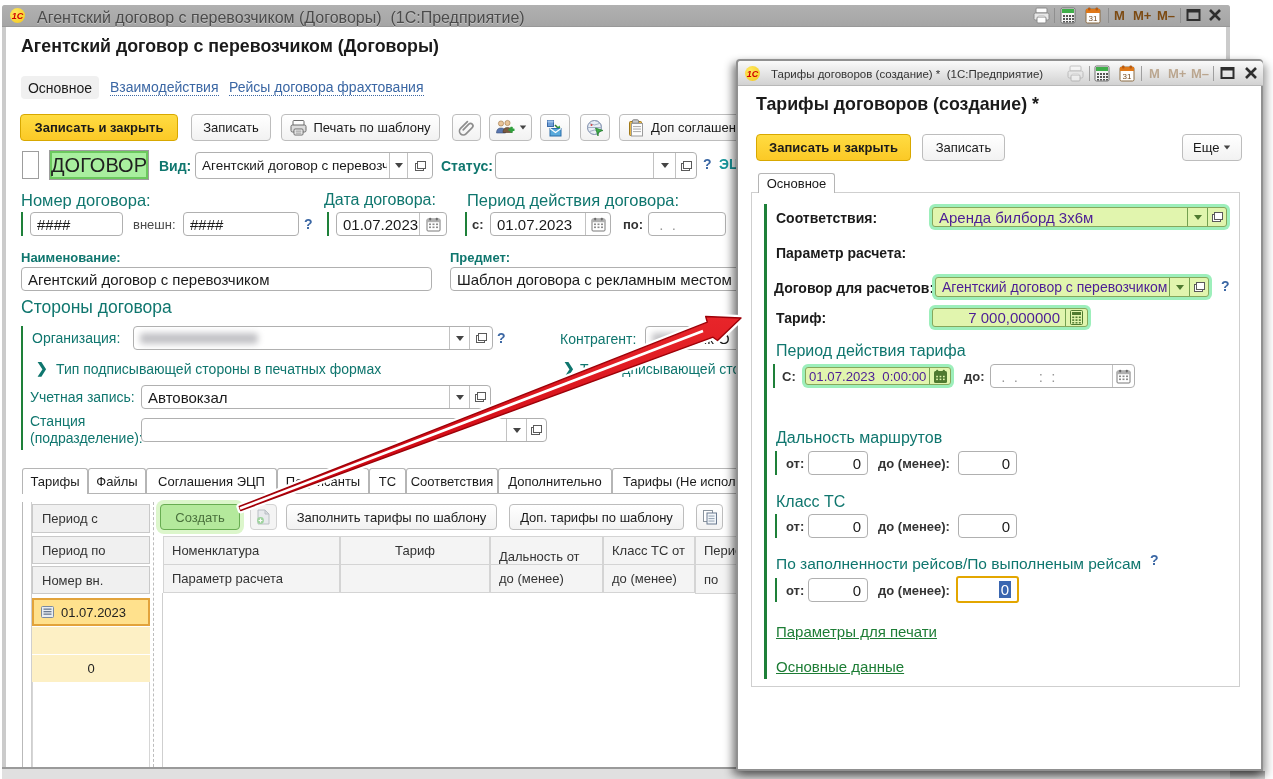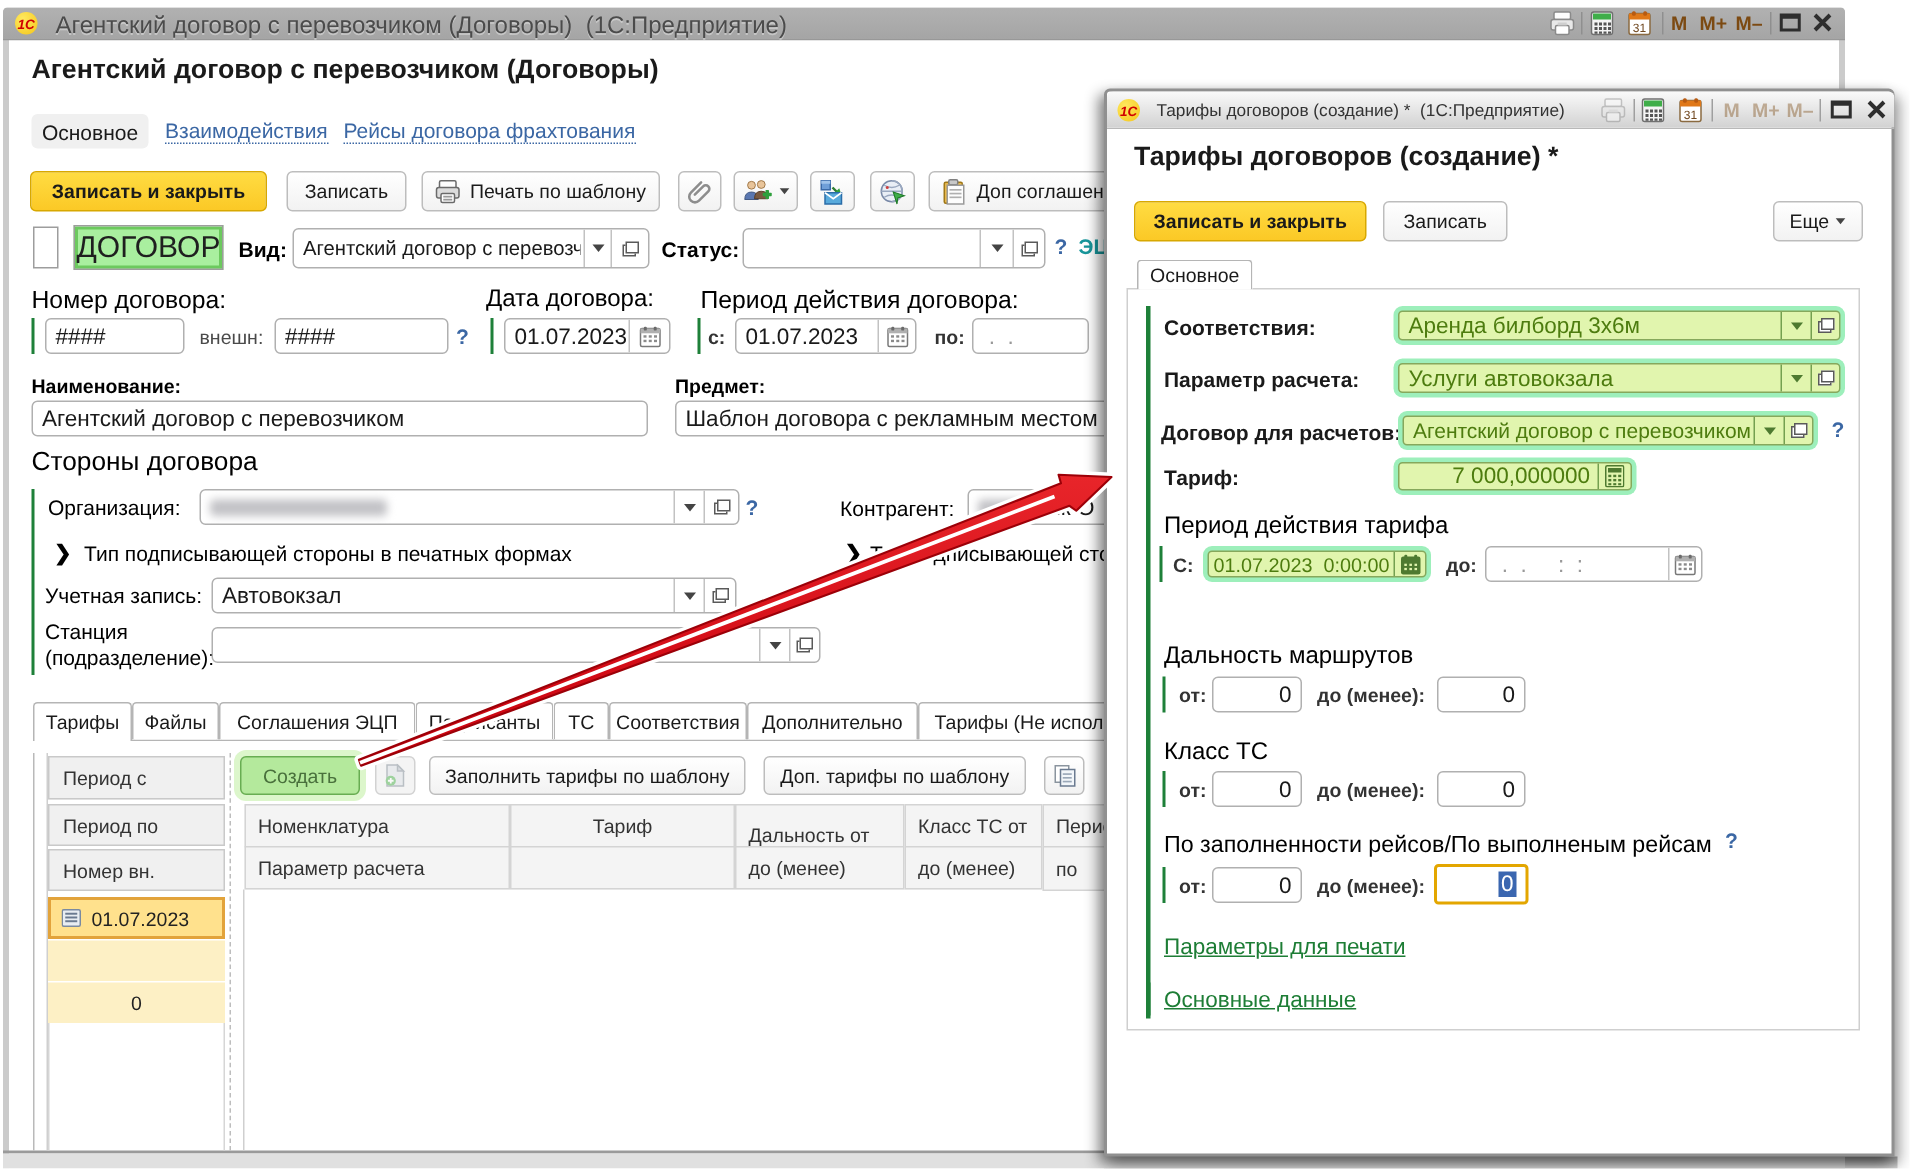--- a/index.html
+++ b/index.html
@@ -1,25 +1,25 @@
 <!DOCTYPE html>
 <html><head><meta charset="utf-8"><style>
 *{margin:0;padding:0;box-sizing:border-box}
 html,body{width:1273px;height:779px;overflow:hidden;background:#fff}
 body{font-family:"Liberation Sans",sans-serif;position:relative}
 .ab{position:absolute}
-.grn{color:#000000}
+.grn{color:#0f766e}
 .in{position:absolute;background:#fff;border:1px solid #b0b0b0;border-radius:4px;font-size:15px;color:#1a1a1a;padding:0 6px;display:flex;align-items:center;overflow:hidden;white-space:nowrap}.seg{position:absolute;top:0;bottom:0;border-left:1px solid #c2c2c2;display:flex;align-items:center;justify-content:center}
 .tri{width:0;height:0;border-left:4.5px solid transparent;border-right:4.5px solid transparent;border-top:5.5px solid #444}.gi .tri{border-top-color:#4e7a30}.gi .seg{border-left-color:#74a050}
 .btn{position:absolute;background:linear-gradient(#ffffff,#f2f2f2);border:1px solid #bdbdbd;border-radius:4px;font-size:13px;color:#1a1a1a;display:flex;align-items:center;justify-content:center;white-space:nowrap}
 .ybtn{position:absolute;background:linear-gradient(#ffdc42,#fbc926);border:1px solid #d8a800;border-radius:4px;font-size:13px;font-weight:bold;color:#1a1a1a;display:flex;align-items:center;justify-content:center;white-space:nowrap}
 .gbar{position:absolute;width:2px;background:#1e8039}
 .lnk{color:#1d7d35;text-decoration:underline}
 .blnk{color:#3b67a4;border-bottom:1px dotted #3b67a4}
-.gi{position:absolute;background:#e1f5ae;border:1px solid #86a85c;box-shadow:0 0 0 3px #9defbb;border-radius:3px;font-size:15px;color:#4d7c0f;padding:0 6px;display:flex;align-items:center;white-space:nowrap}
+.gi{position:absolute;background:#e1f5ae;border:1px solid #86a85c;box-shadow:0 0 0 3px #9defbb;border-radius:3px;font-size:15px;color:#4c1d95;padding:0 6px;display:flex;align-items:center;white-space:nowrap}
 .tab{position:absolute;background:#fff;border:1px solid #b5b5b5;border-bottom:none;border-radius:3px 3px 0 0;display:flex;align-items:center;justify-content:center;font-size:13px;color:#1a1a1a}
 .hc{position:absolute;background:#f4f4f4;border:1px solid #d4d4d4;font-size:13px;color:#333;display:flex;align-items:center;padding:0 8px;white-space:nowrap}
 .lc{position:absolute;background:#f0f0f0;border:1px solid #c9c9c9;font-size:13px;color:#333;display:flex;align-items:center;padding:0 9px;white-space:nowrap}
 .osq{position:relative;width:11px;height:10px}
 .osq:before{content:"";position:absolute;left:0;bottom:0;width:7px;height:6px;border:1px solid #5a5a5a;background:#fff}
 .osq:after{content:"";position:absolute;right:0;top:0;width:7px;height:6px;border:1px solid #5a5a5a;background:#fff}
 svg{display:block}.tx{overflow:hidden;white-space:nowrap;flex:1 1 auto}
 </style></head><body>
 
 <div class="ab" style="left:2px;top:5px;width:1228px;height:774px;background:#fff;border-left:4px solid #cbcbcb;border-right:4px solid #cbcbcb;border-top:1px solid #8f8f8f;border-radius:3px 3px 0 0"></div>
@@ -383,25 +383,20 @@
 
   <div class="ab" style="left:26px;top:143px;width:3px;height:473px;background:#1e8039"></div>
 
   <div class="ab" style="left:38px;top:149px;font-size:14px;font-weight:bold;color:#1a1a1a">Соответствия:</div>
   <div class="gi" style="left:194px;top:146px;width:295px;height:20px;padding-right:40px">Аренда билборд 3х6м<span class="seg" style="right:19px;width:20px">
         <span class="tri"></span>
       </span><span class="seg" style="right:0;width:19px">
         <span class="osq"></span>
       </span></div>
   <div class="ab" style="left:38px;top:184px;font-size:14px;font-weight:bold;color:#1a1a1a">Параметр расчета:</div>
-  <div class="gi" style="left:194px;top:181px;width:295px;height:20px;padding-right:40px">Услуги автовокзала<span class="seg" style="right:19px;width:20px">
-        <span class="tri"></span>
-      </span><span class="seg" style="right:0;width:19px">
-        <span class="osq"></span>
-      </span></div>
   <div class="ab" style="left:36px;top:219px;font-size:14px;font-weight:bold;color:#1a1a1a">Договор для расчетов:</div>
   <div class="gi" style="left:197px;top:216px;width:274px;height:20px;padding-right:40px;font-size:14px">
       <span class="tx">Агентский договор с перевозчиком</span>
       <span class="seg" style="right:19px;width:20px">
         <span class="tri"></span>
       </span>
       <span class="seg" style="right:0;width:19px">
         <span class="osq"></span>
       </span>
     </div>

